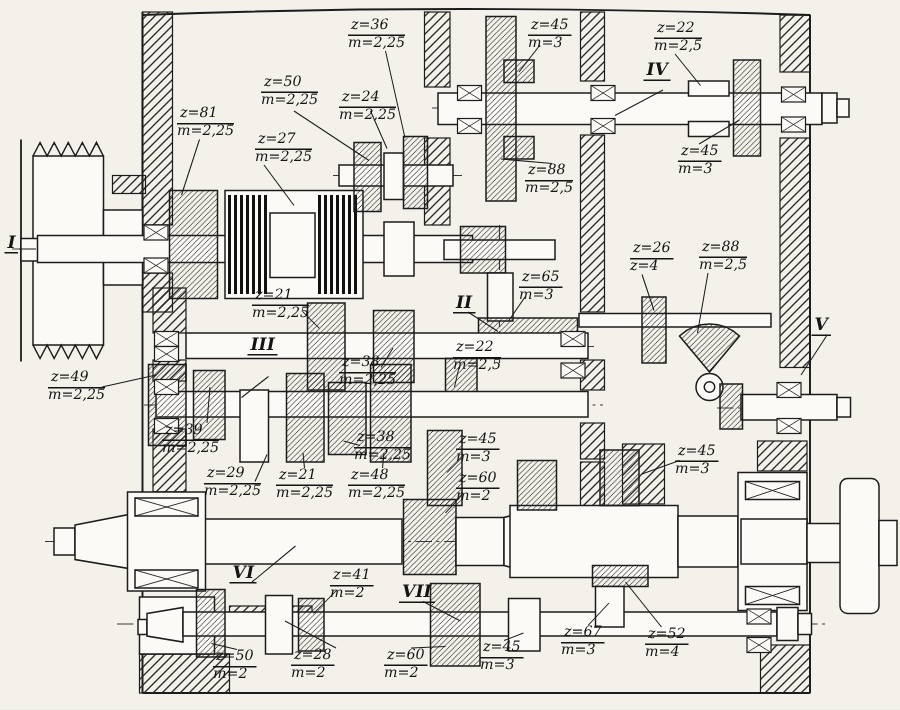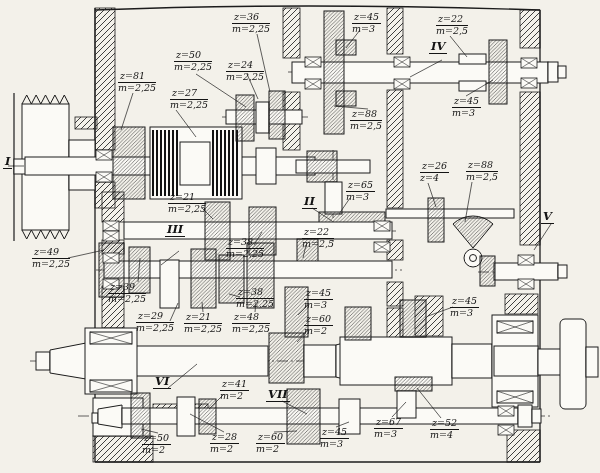--- a/index.html
+++ b/index.html
@@ -290,21 +290,21 @@
 <div class="glabel" style="left:32px;top:247px"><span class="t">z=49</span><span>m=2,25</span></div>
 <div class="glabel" style="left:108px;top:282px"><span class="t">z=39</span><span>m=2,25</span></div>
 <div class="glabel" style="left:236px;top:287px"><span class="t">z=38</span><span>m=2,25</span></div>
 <div class="glabel" style="left:136px;top:311px"><span class="t">z=29</span><span>m=2,25</span></div>
 <div class="glabel" style="left:184px;top:312px"><span class="t">z=21</span><span>m=2,25</span></div>
 <div class="glabel" style="left:232px;top:312px"><span class="t">z=48</span><span>m=2,25</span></div>
 <div class="glabel" style="left:304px;top:288px"><span class="t">z=45</span><span>m=3</span></div>
 <div class="glabel" style="left:304px;top:314px"><span class="t">z=60</span><span>m=2</span></div>
 <div class="glabel" style="left:142px;top:433px"><span class="t">z=50</span><span>m=2</span></div>
 <div class="glabel" style="left:220px;top:379px"><span class="t">z=41</span><span>m=2</span></div>
-<div class="glabel" style="left:210px;top:432px"><span class="t">z=28</span><span>m=2</span></div>
+<div class="glabel" style="left:194px;top:432px"><span class="t">z=28</span><span>m=2</span></div>
 <div class="glabel" style="left:256px;top:432px"><span class="t">z=60</span><span>m=2</span></div>
 <div class="glabel" style="left:320px;top:427px"><span class="t">z=45</span><span>m=3</span></div>
 <div class="glabel" style="left:374px;top:417px"><span class="t">z=67</span><span>m=3</span></div>
 <div class="glabel" style="left:430px;top:418px"><span class="t">z=52</span><span>m=4</span></div>
 <div class="glabel" style="left:450px;top:296px"><span class="t">z=45</span><span>m=3</span></div>
 
 <div class="snum" style="left:3px;top:156px">I</div>
 <div class="snum" style="left:302px;top:196px">II</div>
 <div class="snum" style="left:165px;top:224px">III</div>
 <div class="snum" style="left:429px;top:41px">IV</div>

